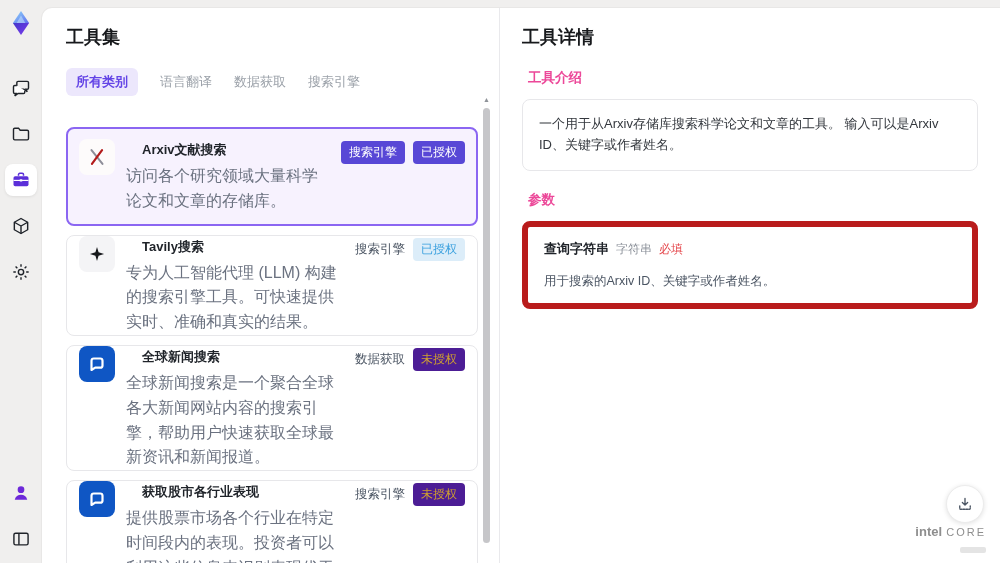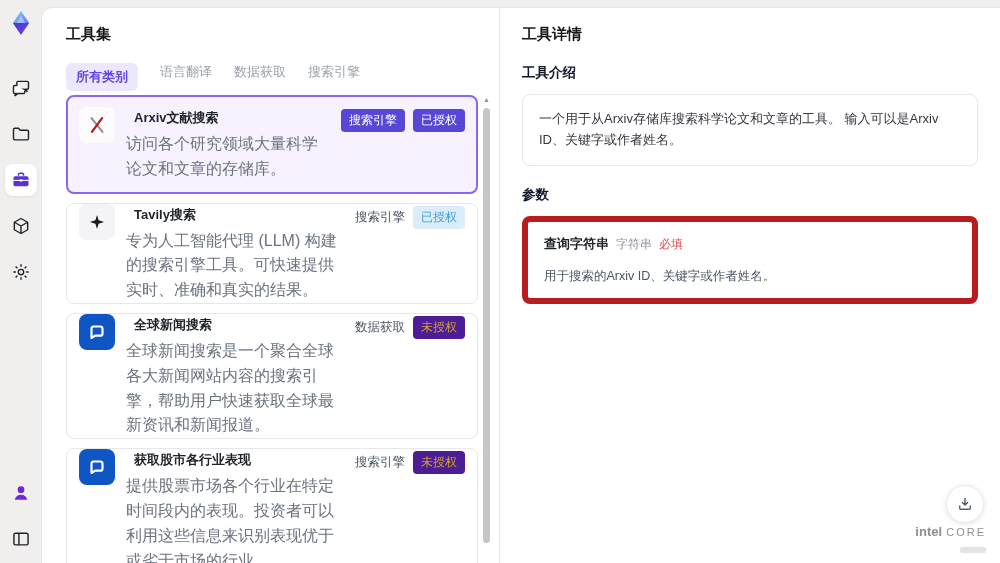--- a/index.html
+++ b/index.html
@@ -28,22 +28,22 @@
   .main {
     position:absolute; left:42px; top:8px; right:0; bottom:0;
     background:#ffffff; border-top-left-radius:10px;
     display:flex; overflow:hidden;
     box-shadow:0 0 0 1px rgba(0,0,0,.03);
   }
   .list-pane {
     width:458px; flex:none; border-right:1px solid #e9e9ec;
     padding:17px 24px 0 24px; position:relative;
   }
-  .pane-title { font-size:15px; font-weight:bold; color:#17191c; }
-  .tabs { display:flex; align-items:flex-start; gap:22px; margin:19px 0 4px; }
+  .pane-title { font-size:18px; font-weight:bold; color:#17191c; }
+  .tabs { display:flex; align-items:center; gap:22px; margin:19px 0 31px; }
   .tab { font-size:13px; color:#9aa0a8; cursor:pointer; background:none; border:none; padding:0; font-family:inherit; }
   .tab.active {
     color:#6344e6; background:#ece7fc; font-weight:bold;
     padding:5px 10px; border-radius:6px;
   }
   .cards { width:412px; }
   .card {
     display:flex; gap:11px; background:#fff;
     border:1px solid #e7e7ea; border-radius:8px;
     padding:0 12px; margin-bottom:9px; cursor:pointer;
@@ -51,37 +51,37 @@
   .card.selected {
     background:#f7f2fe; border:2px solid #8b66f2; padding:10px 11px;
   }
   .tool-icon {
     width:36px; height:36px; flex:none; border-radius:8px;
     background:#f4f4f6; display:flex; align-items:center; justify-content:center;
     overflow:hidden;
   }
   .tool-icon.blue { background:#0f56c4; }
   .tool-body { flex:1; min-width:0; }
-  .tool-name { font-size:13px; font-weight:bold; color:#1f2329; margin:2px 8px 5px; }
+  .tool-name { font-size:13px; font-weight:bold; color:#1f2329; margin:2px 16px 5px; }
   .tool-desc { font-size:16px; color:#6b7280; line-height:1.55; }
   .tool-badges { display:flex; gap:8px; align-items:flex-start; flex:none; padding-top:2px; }
   .cat-label { font-size:12.5px; color:#4b5563; padding-top:3px; white-space:nowrap; }
   .badge {
     font-size:12px; padding:3px 8px; border-radius:4px; white-space:nowrap; border:none; font-family:inherit;
   }
   .badge.solid { background:#5847d6; color:#ffffff; }
   .badge.blue { background:#dcedf9; color:#3aa0de; }
   .badge.yellow { background:#4c1d95; color:#cfa030; }
   
   .scrollbar { position:absolute; top:90px; bottom:4px; right:9px; width:7px; }
   .scroll-up { position:absolute; top:-2px; left:0; width:7px; height:8px; color:#8f9399; font-size:7px; line-height:8px; text-align:center; }
   .scroll-thumb { position:absolute; top:10px; left:0; width:7px; height:435px; background:#c6c6c9; border-radius:4px; }
   
   .detail-pane { flex:1; padding:17px 22px; position:relative; }
-  .section-title { font-size:13.5px; font-weight:bold; color:#0f172a; margin:20px 0 12px; }
+  .section-title { font-size:13.5px; font-weight:bold; color:#ec4899; margin:20px 6px 12px; }
   .info-box {
     border:1px solid #e7e7ea; border-radius:8px; background:#fff;
     padding:14px 16px; font-size:13px; color:#33373d; line-height:1.6;
   }
   .param-box { border:6px solid #b91c1c; border-radius:8px; background:#fff; padding:13px 16px; }
   .param-head { display:flex; align-items:baseline; gap:7px; }
   .param-name { font-size:13px; font-weight:bold; color:#1f2329; }
   .param-type { font-size:12px; color:#8a8f98; }
   .param-required { font-size:12px; color:#e5484d; }
   .param-desc { margin-top:15px; font-size:12.5px; color:#4b5563; }

